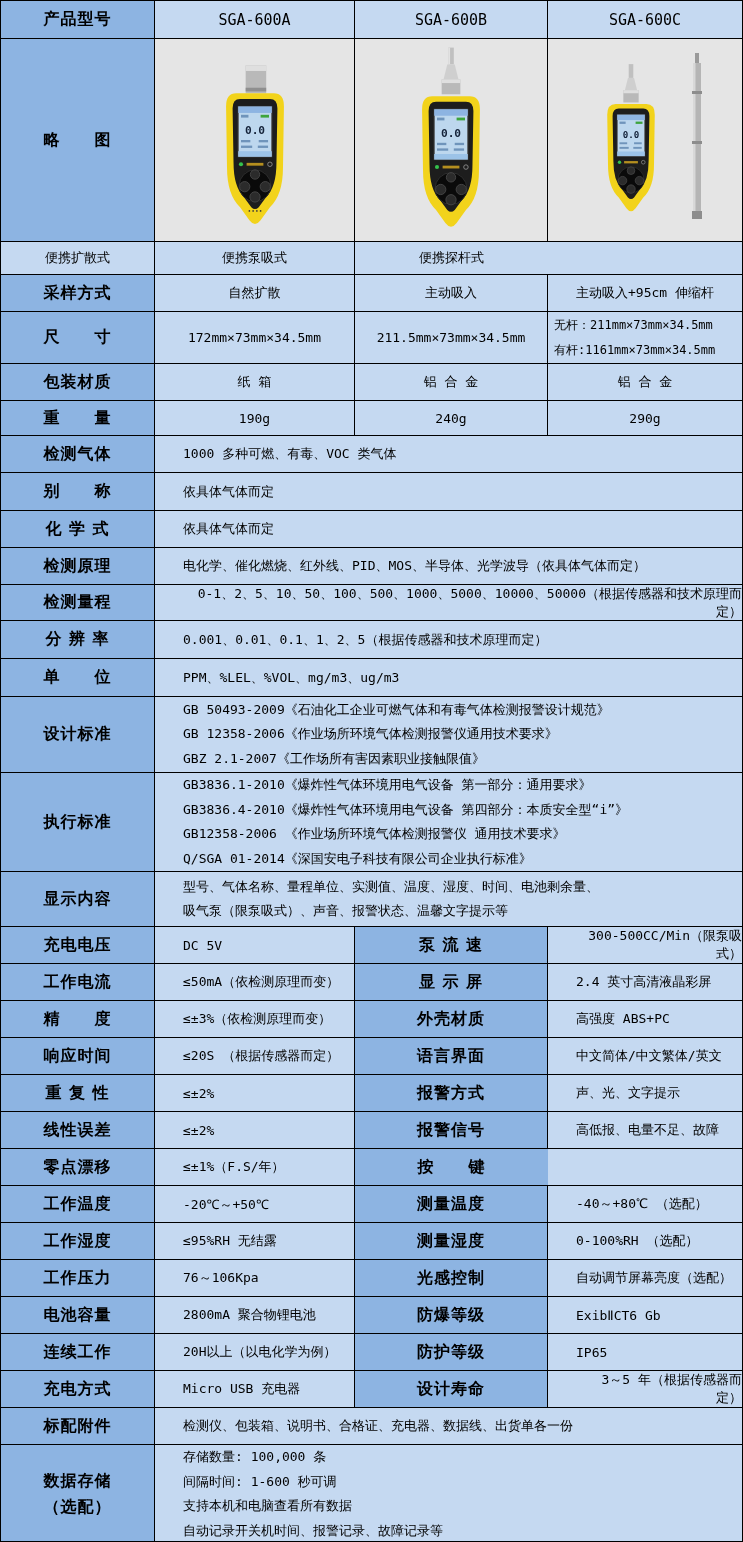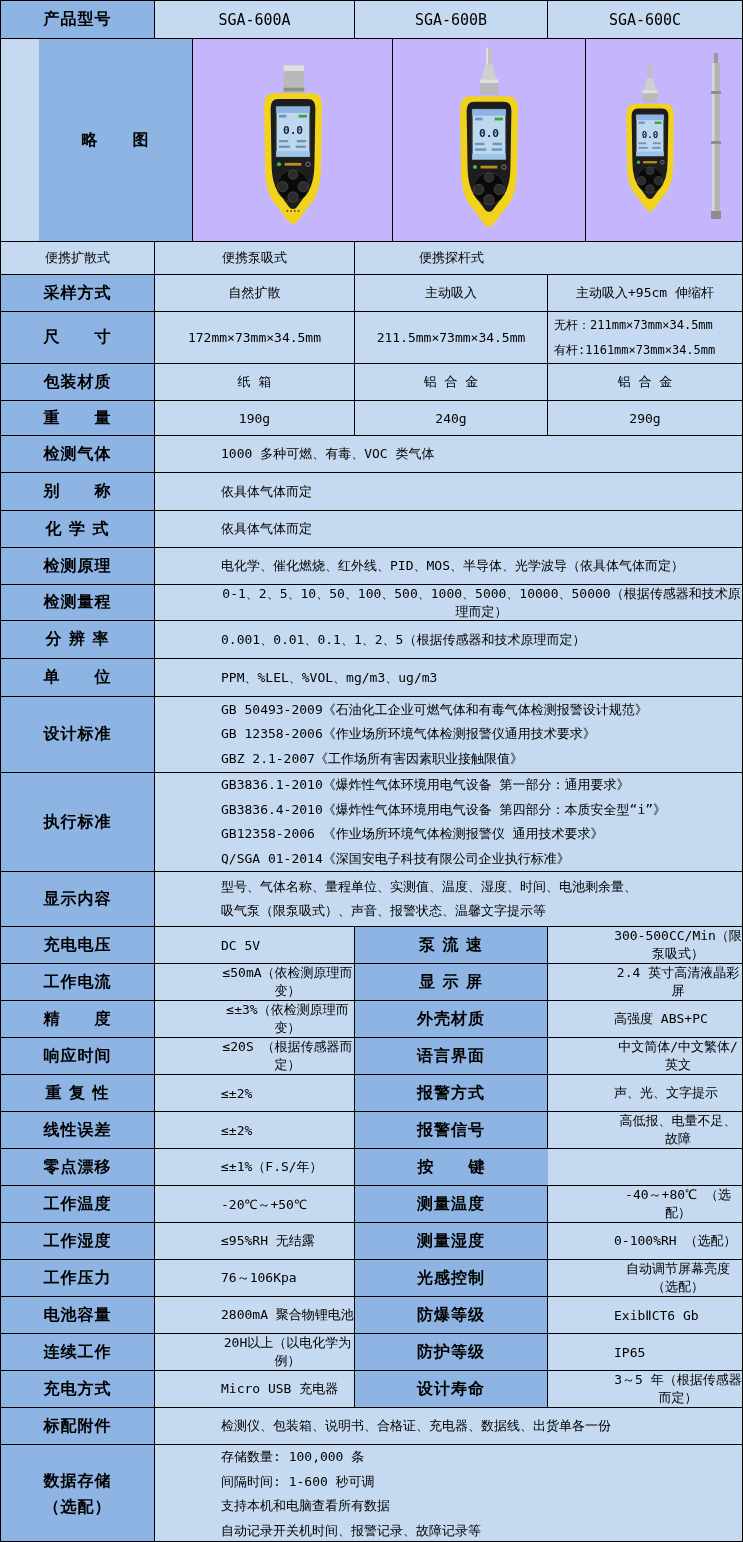--- a/index.html
+++ b/index.html
@@ -24,27 +24,27 @@
     background:#8DB4E2;
     font-weight:700; font-size:16px;
     letter-spacing:1px;
     text-align:center;
   }
   .value {
     background:#C5D9F1;
     font-size:13px;
     font-family:"DejaVu Sans Mono","Liberation Mono",monospace;
   }
-  .left { justify-content:flex-start; padding-left:28px; text-align:center;margin-left:38px; }
+  .left { justify-content:flex-start; padding-left:28px; text-align:right; }
   .col-mult { flex-direction:column; align-items:flex-start; justify-content:center; }
   .col-mult .line { line-height:24.5px; white-space:nowrap; }
-  .photo { background:#c4b5fd;text-decoration:underline; }
+  .photo { background:#e5e5e5;text-decoration:underline; }
   .dim-c { font-size:12px; padding-left:6px; line-height:24px; }
   .label-2line { flex-direction:column; line-height:26px; }
-  .h38 { height:38px; } .h203 { height:203px;padding-left:38px; } .h33 { height:33px; }
+  .h38 { height:38px; } .h203 { height:203px; } .h33 { height:33px; }
   .h37 { height:37px; } .h52 { height:52px; } .h35 { height:35px; }
   .h36 { height:36px; } .h76 { height:76px; } .h99 { height:99px; }
   .h55 { height:55px; } .h98 { height:98px; }
   .model { font-size:15px; }
   .devwrap { display:flex; align-items:center; justify-content:center; gap:12px; height:100%; }
   svg text { font-family:"DejaVu Sans Mono","Liberation Mono",monospace; }
 </style>
 </head>
 <body>
 

